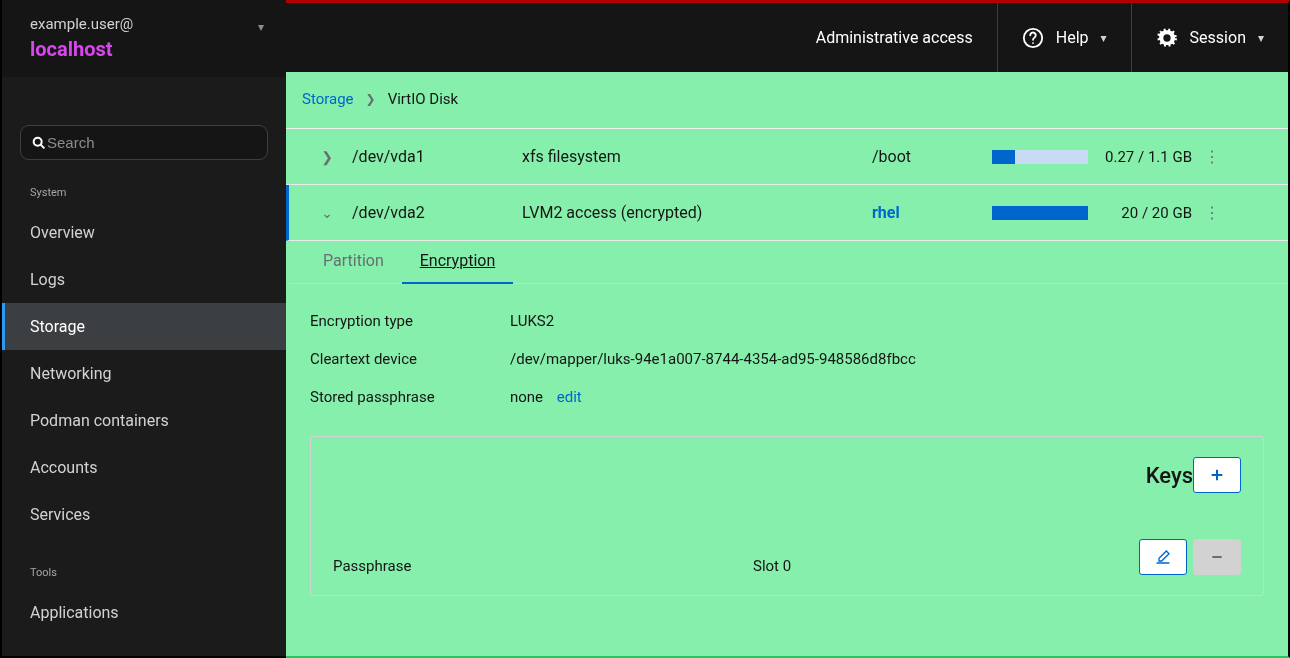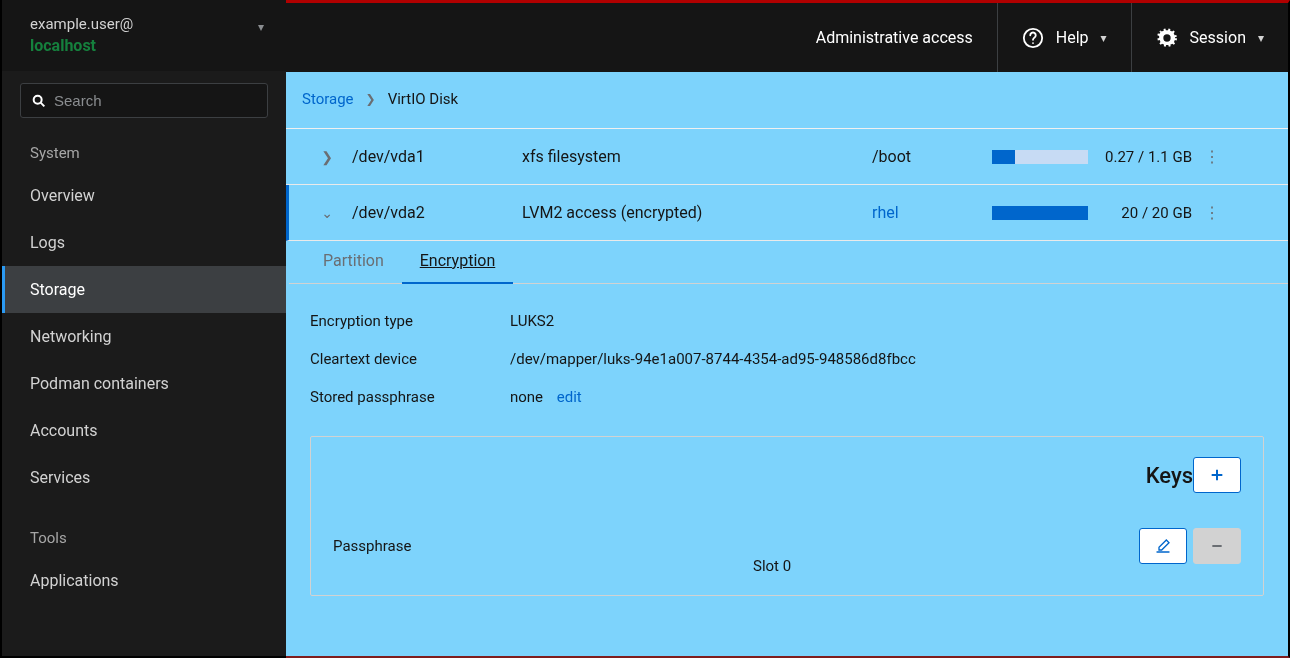--- a/index.html
+++ b/index.html
@@ -28,71 +28,72 @@
   }
   .sidebar-header {
     padding: 14px 22px 14px 28px;
     display: flex;
     justify-content: space-between;
     align-items: flex-start;
     background: #151515;
   }
   .sidebar-header .user { line-height: 1.4; }
   .sidebar-header .user .at { color: #d2d2d2; font-size: 15px; }
-  .sidebar-header .user .host { color: #15803d; font-weight: 700; font-size: 16px; }
+  .sidebar-header .user .host { color: #d946ef; font-weight: 700; font-size: 20px; }
   .sidebar-header .caret { color: #8a8d90; font-size: 12px; margin-top: 6px; }
 
   .search-wrap { padding: 12px 18px; }
   .search {
     display: flex;
     align-items: center;
-    gap: 7px;
+    gap: 0;
     background: #151515;
     border: 1px solid #3c3f42;
-    border-radius: 3px;
+    border-radius: 9px;
     padding: 8px 10px;
     color: #8a8d90;
+    margin-top: 36px;
   }
   .search input {
     flex: 1;
     background: transparent;
     border: none;
     outline: none;
     color: #fff;
     font-size: 15px;
   }
   .search input::placeholder { color: #8a8d90; }
 
   .nav-section-label {
     padding: 14px 28px 10px;
-    font-size: 15px;
+    font-size: 11px;
     color: #a6a6a6;
   }
   .nav-item {
     padding: 14px 28px;
     font-size: 16px;
     color: #d2d2d2;
     cursor: pointer;
   }
   .nav-item.active {
     background: #3c3f42;
     color: #fff;
     border-left: 3px solid #2b9af3;
     padding-left: 25px;
   }
 
   
   .main {
     flex: 1;
     display: flex;
     flex-direction: column;
-    background: #7dd3fc;
+    background: #86efac;
     border-top: 3px solid #b00000;
     border-right: 2px solid #000;
-    border-bottom: 2px solid #7f1d1d;
+    border-bottom: 2px solid #22c55e;
     overflow: hidden;
   }
 
   .topbar {
     background: #151515;
     color: #fff;
     height: 69px;
     display: flex;
     align-items: center;
     justify-content: flex-end;
@@ -127,21 +128,21 @@
   .row {
     display: grid;
     grid-template-columns: 50px 170px 350px 120px 100px 100px 40px;
     align-items: center;
     padding: 18px 16px;
     border-bottom: 1px solid #eaeaea;
     gap: 0;
   }
   .row .col-device { color: #151515; }
   .row .col-type { color: #151515; }
-  .row .col-mount a { color: #0066cc; text-decoration: none; }
+  .row .col-mount a { color: #0066cc; text-decoration: none; font-weight: bold; }
   .row .col-bar { display: flex; align-items: center; }
   .row .col-size { text-align: right; color: #151515; font-size: 15px; }
   .row .col-menu { display: flex; justify-content: center; color: #6a6e73; cursor: pointer; }
   .row .expander { display: flex; justify-content: center; color: #6a6e73; cursor: pointer; font-size: 14px; }
 
   .row.active { border-left: 3px solid #0066cc; padding-left: 13px; }
 
   .usage-bar {
     width: 96px;
     height: 14px;
@@ -209,21 +210,21 @@
     border: 1px solid #0066cc;
     color: #0066cc;
     background: #fff;
     border-radius: 3px;
     display: flex; align-items: center; justify-content: center;
     cursor: pointer;
     font-size: 18px;
   }
   .key-row {
     display: flex;
-    align-items: center;
+    align-items: flex-end;
     font-size: 15px;
   }
   .key-row .k1 { flex: 0 0 420px; }
   .key-row .k2 { flex: 1; margin-top: 40px; }
   .key-row .actions { display: flex; gap: 6px; }
   .btn-sm {
     width: 48px; height: 36px;
     border-radius: 3px;
     display: flex; align-items: center; justify-content: center;
     cursor: pointer;

